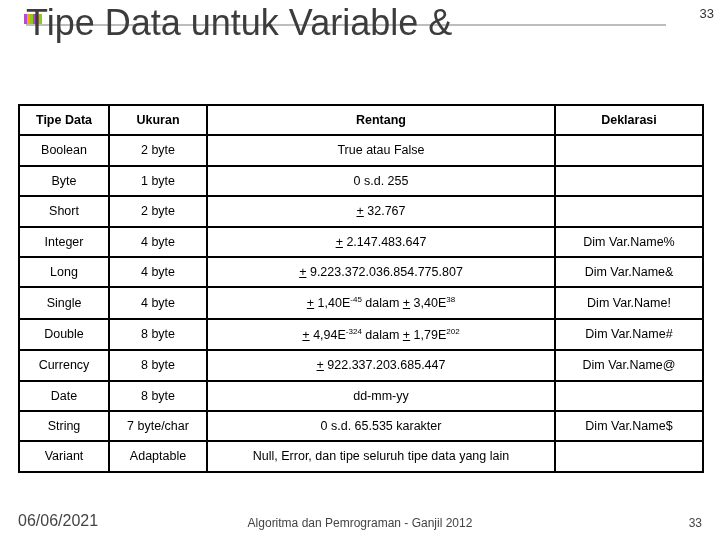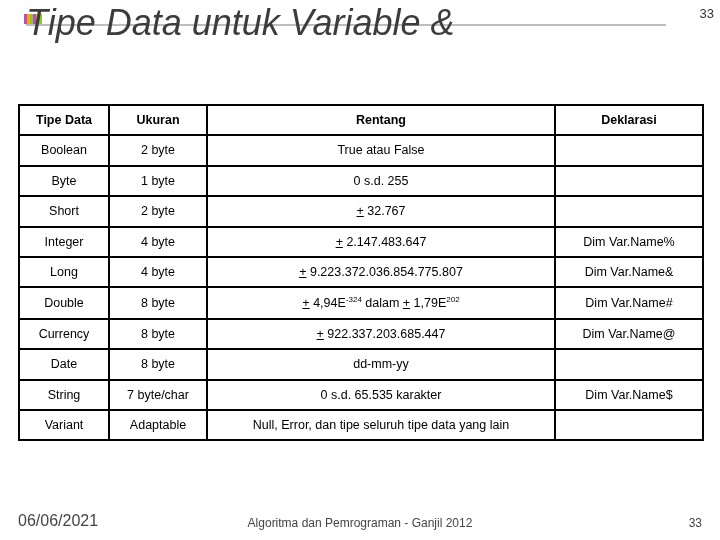--- a/index.html
+++ b/index.html
@@ -3,21 +3,21 @@
 <meta charset="utf-8">
 <style>
   * { margin: 0; padding: 0; box-sizing: border-box; }
   html, body { width: 720px; height: 540px; overflow: hidden; background: #fff; font-family: Arial, sans-serif; }
   .slide { width: 720px; height: 540px; position: relative; padding: 0; }
   .accent { position: absolute; left: 24px; top: 14px; width: 22px; height: 10px; display: flex; gap: 0; }
   .accent span { width: 3px; height: 10px; background: orange; }
   .accent .p { background: #b34fcf; }
   .accent .g { background: #8ac926; }
   .underline { position: absolute; left: 26px; top: 24px; width: 640px; height: 2px; background: #bdbdbd; }
-  .title { position: absolute; left: 26px; top: 2px; font-size: 36px; color: #3c3c3c; font-family: "Segoe UI", Arial, sans-serif; line-height: 1.15; font-style: italic; }
+  .title { position: absolute; left: 26px; top: 2px; font-size: 36px; color: #3c3c3c; font-family: "Segoe UI", Arial, sans-serif; line-height: 1.15; }
   .pagenum-top { position: absolute; right: 6px; top: 6px; font-size: 13px; color: #333; }
   table { position: absolute; left: 18px; top: 104px; width: 684px; border-collapse: collapse; table-layout: fixed; }
   col.c1 { width: 90px; }
   col.c2 { width: 98px; }
   col.c3 { width: 348px; }
   col.c4 { width: 148px; }
   th, td { border: 2px solid #000; font-size: 12.5px; padding: 7px 6px; text-align: center; vertical-align: middle; line-height: 1.15; }
   th { font-weight: bold; text-align: center; border-radius: 11px; }
   .sup { font-size: 8px; vertical-align: super; }
   .footer { position: absolute; left: 18px; bottom: 10px; font-size: 16px; color: #444; }
@@ -86,20 +86,26 @@
           <td><span class="u">+</span> 2.147.483.647</td>
           <td>Dim Var.Name%</td>
         </tr>
         <tr>
           <td>Long</td>
           <td>4 byte</td>
           <td><span class="u">+</span> 9.223.372.036.854.775.807</td>
           <td>Dim Var.Name&amp;</td>
         </tr>
         <tr>
+          <td>Single</td>
+          <td>4 byte</td>
+          <td><span class="u">+</span> 1,40E<span class="sup">-45</span> dalam <span class="u">+</span> 3,40E<span class="sup">38</span></td>
+          <td>Dim Var.Name!</td>
+        </tr>
+        <tr>
           <td>Double</td>
           <td>8 byte</td>
           <td><span class="u">+</span> 4,94E<span class="sup">-324</span> dalam <span class="u">+</span> 1,79E<span class="sup">202</span></td>
           <td>Dim Var.Name#</td>
         </tr>
         <tr>
           <td>Currency</td>
           <td>8 byte</td>
           <td><span class="u">+</span> 922.337.203.685.447</td>
           <td>Dim Var.Name@</td>

